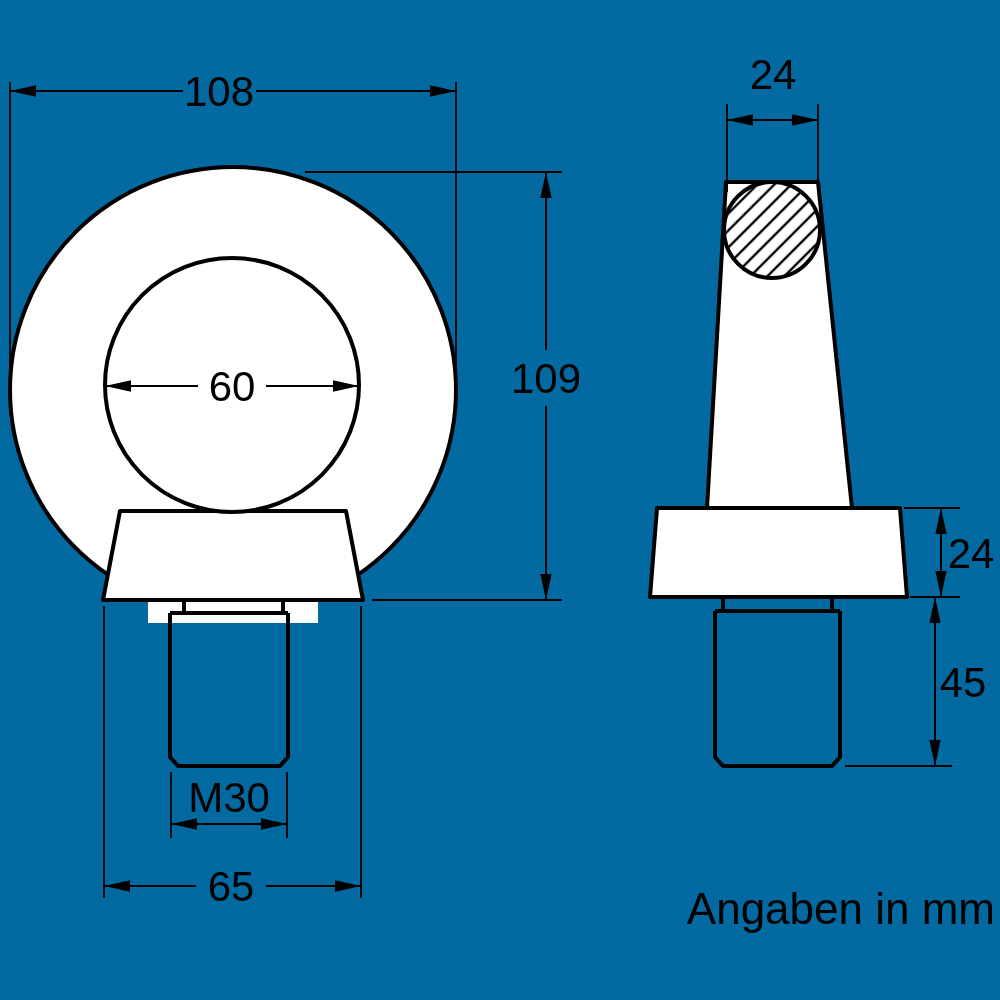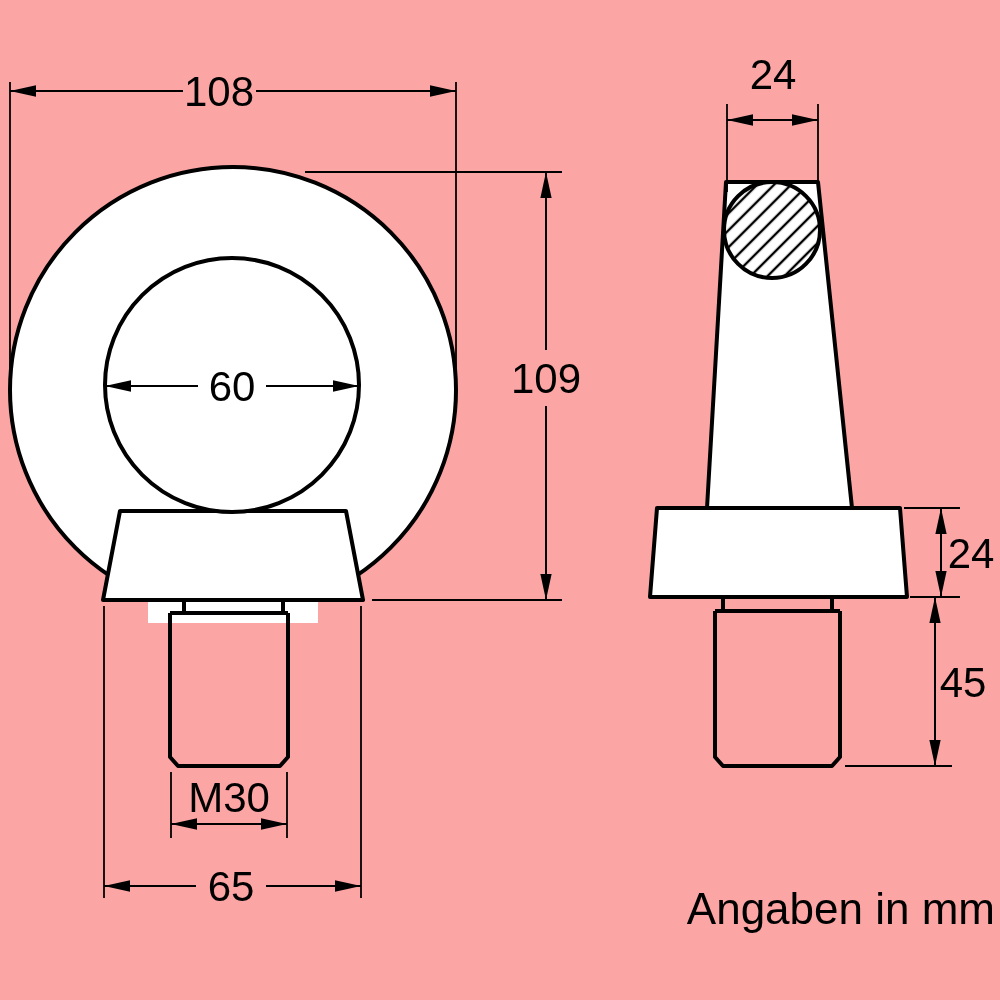--- a/index.html
+++ b/index.html
@@ -4,21 +4,21 @@
 <style>
   html, body {
     margin: 0;
     padding: 0;
     background: #ffffff;
   }
   .stage {
     width: 1000px;
     height: 1000px;
     position: relative;
-    background: #fca5a5;
+    background: #0369a1;
     overflow: hidden;
   }
   svg { display: block; }
   .obj  { stroke: #000000; stroke-width: 4; fill: none; stroke-linejoin: round; }
   .objf { stroke: #000000; stroke-width: 4; fill: #ffffff; stroke-linejoin: round; }
   .mask { fill: #ffffff; stroke: none; }
   .dim  { stroke: #000000; stroke-width: 2; fill: none; }
   .ext  { stroke: #000000; stroke-width: 1.8; fill: none; }
   text {
     font-family: "Liberation Sans", "DejaVu Sans", sans-serif;

